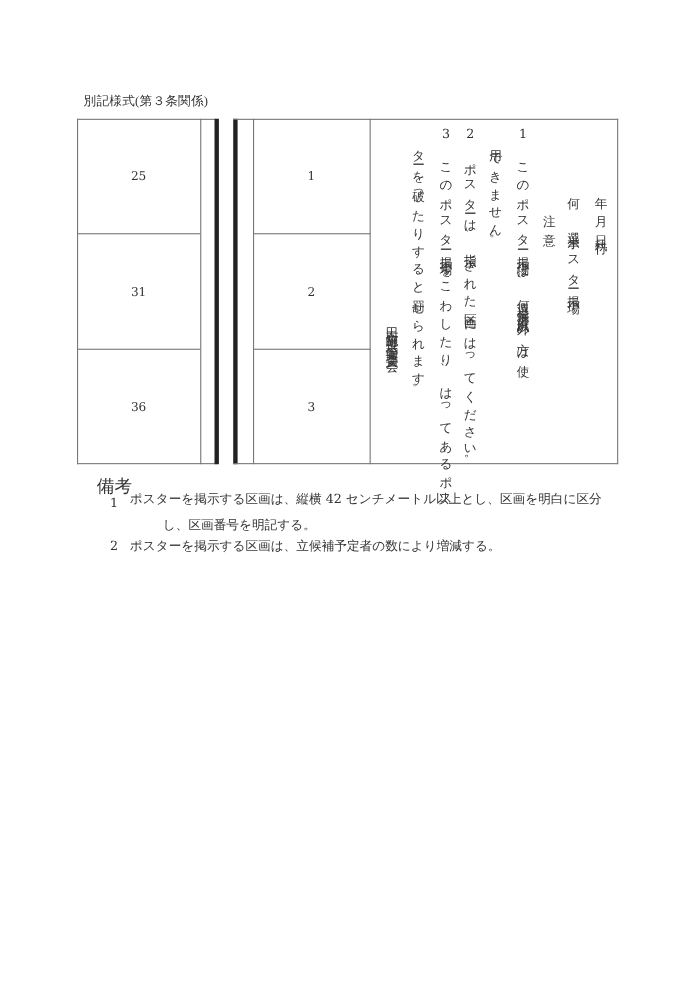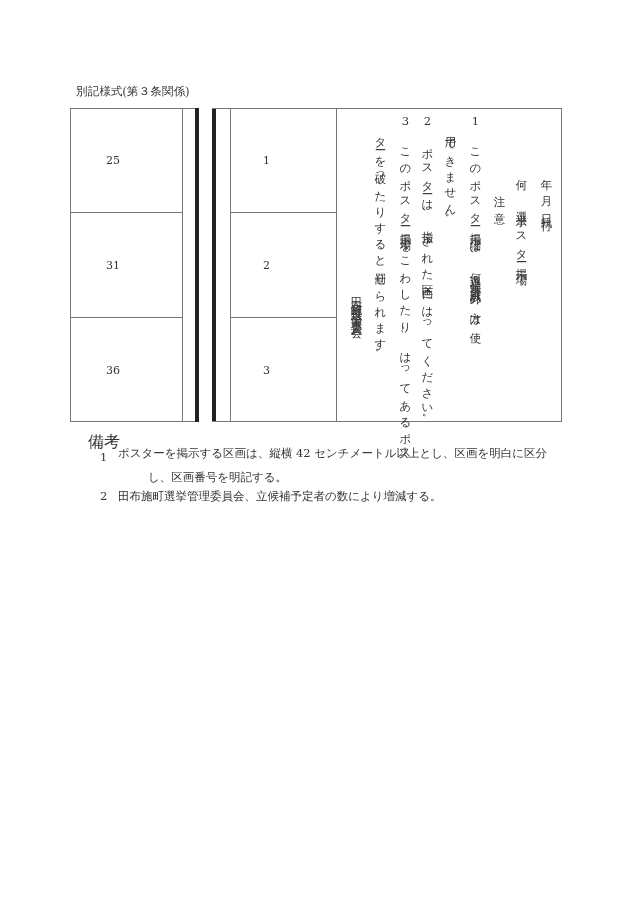--- a/index.html
+++ b/index.html
@@ -3,21 +3,21 @@
 <meta charset="utf-8">
 <style>
   html, body { margin:0; padding:0; }
   body {
     width:630px; height:915px; background:#ffffff; position:relative; overflow:hidden;
     font-family:"DejaVu Serif", "Liberation Serif", serif; color:#333;
   }
   .caption { position:absolute; left:76px; top:84px; font-size:11.5px; letter-spacing:0.2px;font-family:Liberation Serif, serif; }
   .hline, .vline { position:absolute; background:#777; }
   .thick { position:absolute; background:#222; width:4px; }
-  .num { position:absolute; font-size:11px; width:40px; }
+  .num { position:absolute; font-size:11px; text-align:center; width:40px; }
   .vtext {
     position:absolute; writing-mode:vertical-rl; text-orientation:upright;
     font-size:11.5px; letter-spacing:3px; line-height:1; white-space:nowrap;
   }
   .notes-title { position:absolute; left:88px; top:432px; font-size:16px; }
   .note { position:absolute; font-size:11.5px; white-space:nowrap; }
 </style>
 </head>
 <body>
 
@@ -66,14 +66,14 @@
 
   <div class="vtext" style="left:350px;top:288px;">田布施町選挙管理委員会</div>
 </div>
 
 <div>
   <div class="notes-title">備考</div>
   <div class="note" style="left:100px;top:450px;">1</div>
   <div class="note" style="left:118px;top:446px;">ポスターを掲示する区画は、縦横 42 センチメートル以上とし、区画を明白に区分</div>
   <div class="note" style="left:104px;top:470px;margin-left:44px;">し、区画番号を明記する。</div>
   <div class="note" style="left:100px;top:489px;">2</div>
-  <div class="note" style="left:118px;top:489px;">田布施町選挙管理委員会、立候補予定者の数により増減する。</div>
+  <div class="note" style="left:118px;top:489px;">ポスターを掲示する区画は、立候補予定者の数により増減する。</div>
 </div>
 
 </body></html>

